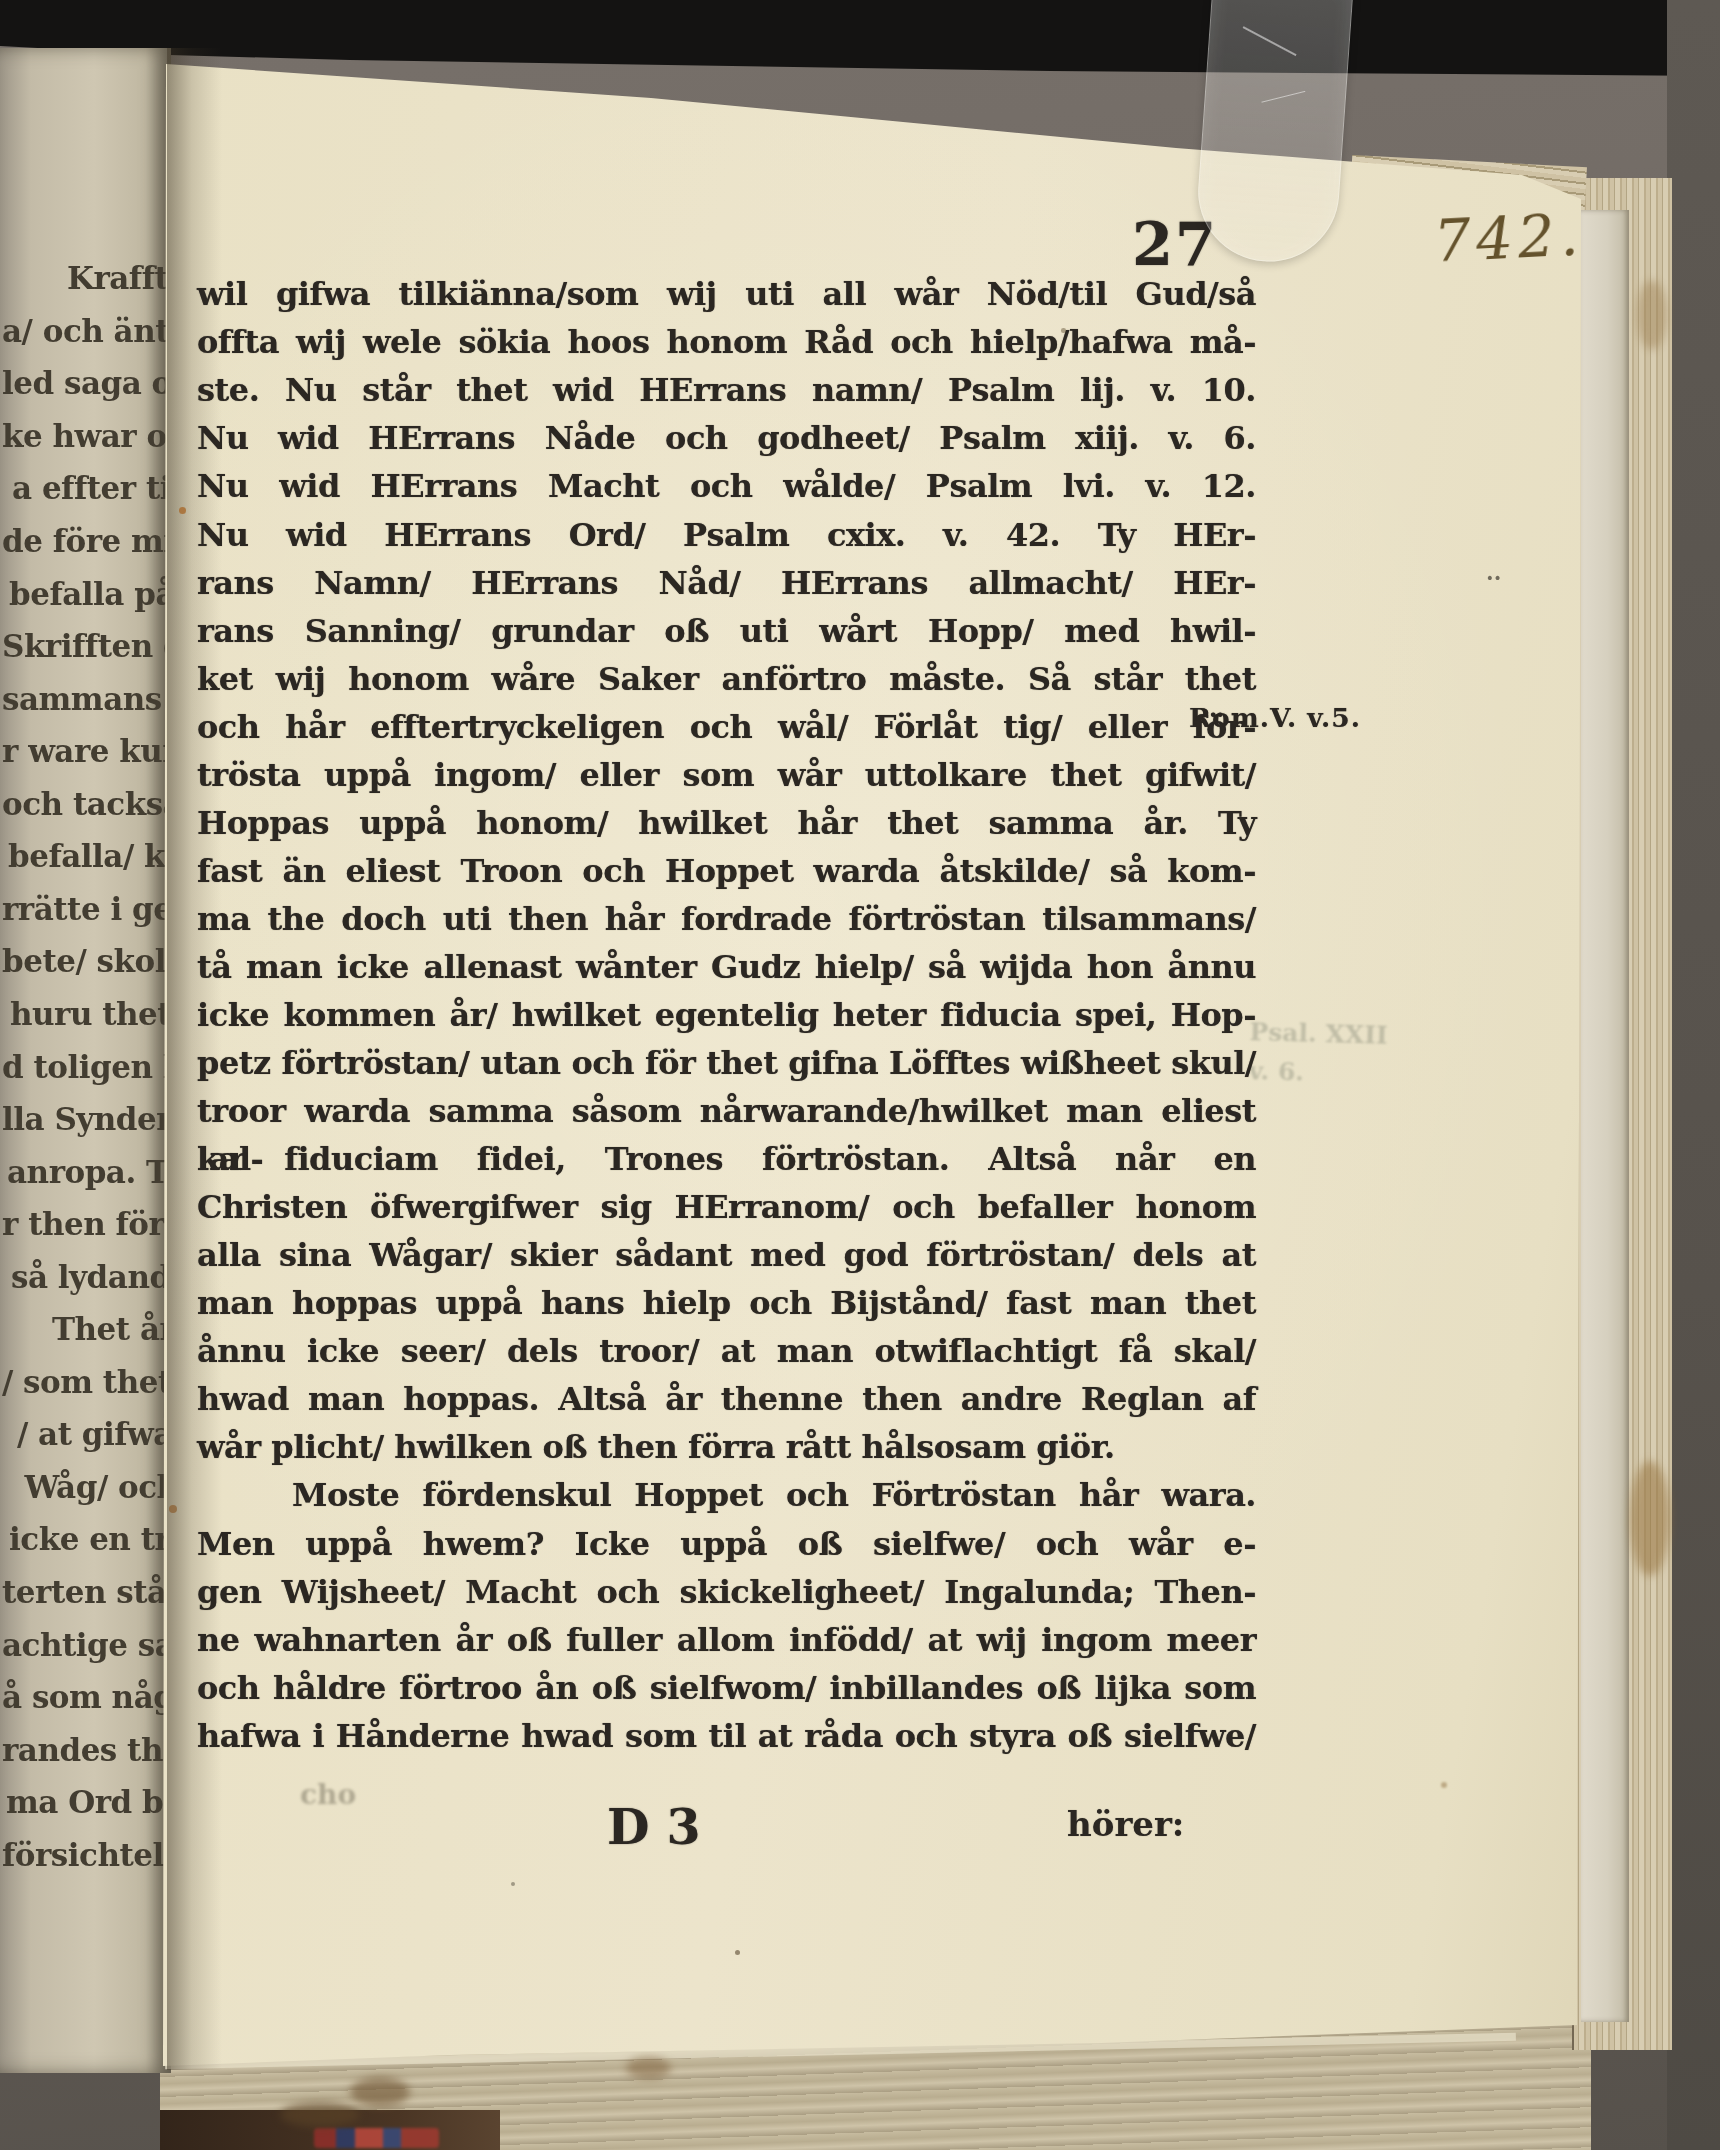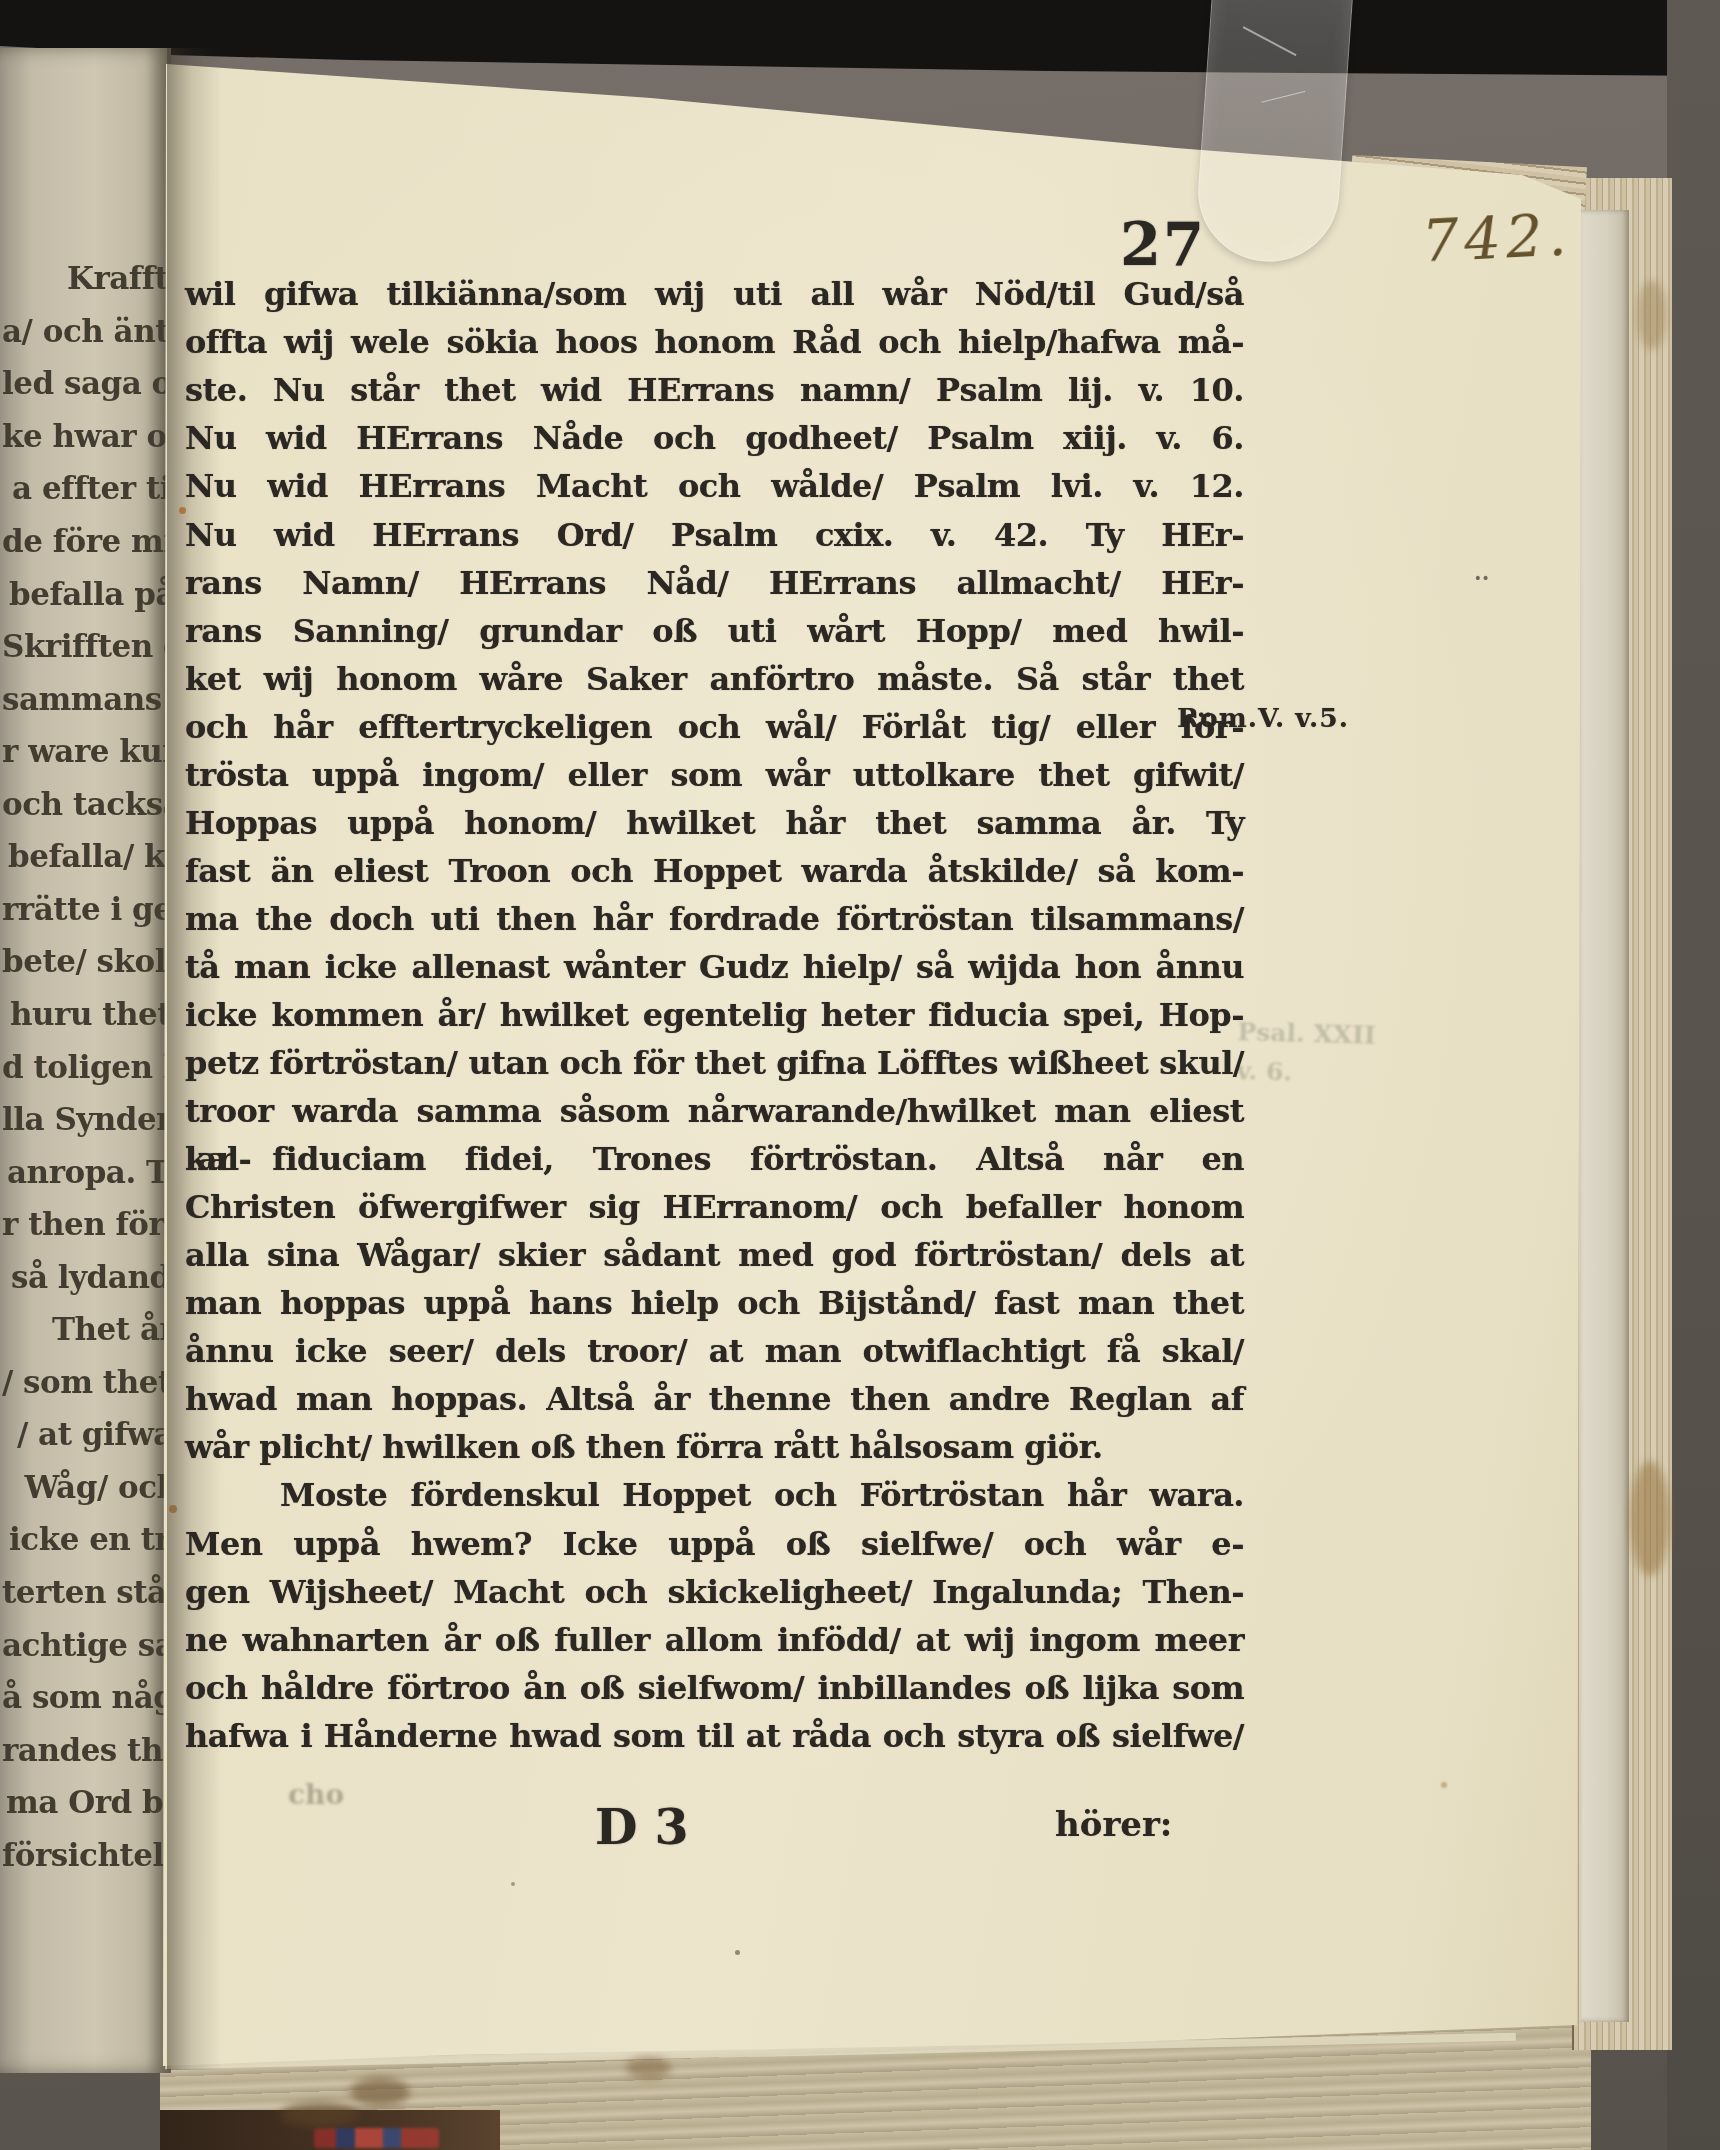--- a/index.html
+++ b/index.html
@@ -43,21 +43,21 @@
   .gutter-shadow{position:absolute;left:167px;top:48px;width:55px;height:2022px;z-index:6;pointer-events:none;
     background:linear-gradient(90deg,rgba(62,53,38,.5) 0%,rgba(62,53,38,.18) 45%,rgba(62,53,38,0) 100%);}
   
   .right-page{position:absolute;left:0;top:0;width:1721px;height:2151px;z-index:5;
     clip-path:polygon(166px 64px,651px 98px,1176px 148px,1522px 175px,1581px 199px,1577px 2025px,1101px 2043px,450px 2055px,163px 2066px);
     background:
       radial-gradient(ellipse 1101px 1301px at 45% 42%,rgba(255,252,238,.20),rgba(0,0,0,0) 70%),
       linear-gradient(100deg,#dcd2b3 0%,#e9e1c5 9%,#ece4cb 50%,#e7dfc3 84%,#d8ceae 100%);
     box-shadow:inset 0 20px 30px rgba(120,105,75,.25);}
   
-  .text-layer{position:absolute;left:0;top:0;width:1637px;height:2151px;z-index:7;color:#2b2722;}
+  .text-layer{position:absolute;left:12px;top:0;width:1637px;height:2151px;z-index:7;color:#2b2722;}
   .bl{position:absolute;left:185px;width:1059px;box-sizing:border-box;white-space:nowrap;
     font-weight:bold;font-size:32px;line-height:48px;letter-spacing:-0.5px;
     text-shadow:0 0 1px rgba(43,39,34,.55);}
   .bl.j{white-space:normal;text-align:justify;text-align-last:justify;}
   .pagenum{position:absolute;left:1120px;top:210px;font-size:59px;font-weight:bold;letter-spacing:2px;
     text-shadow:0 0 1.5px rgba(43,39,34,.5);}
   .handnum{position:absolute;left:1422px;top:204px;font-size:58px;font-style:italic;color:#64522c;
     transform:rotate(-3deg);letter-spacing:5px;filter:blur(0.3px);}
   .margin-note{position:absolute;left:1177px;top:702px;font-size:26.5px;font-weight:bold;letter-spacing:1px;
     text-shadow:0 0 1px rgba(43,39,34,.5);}

